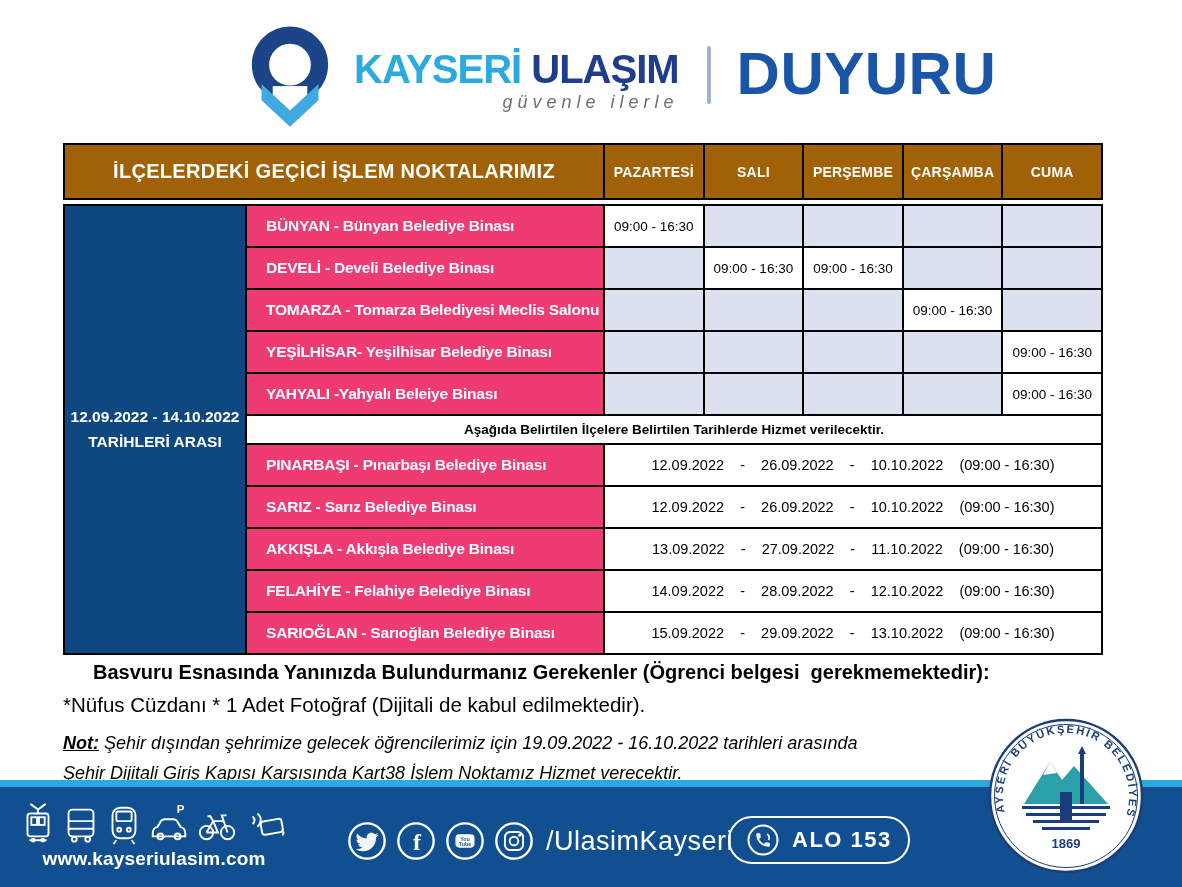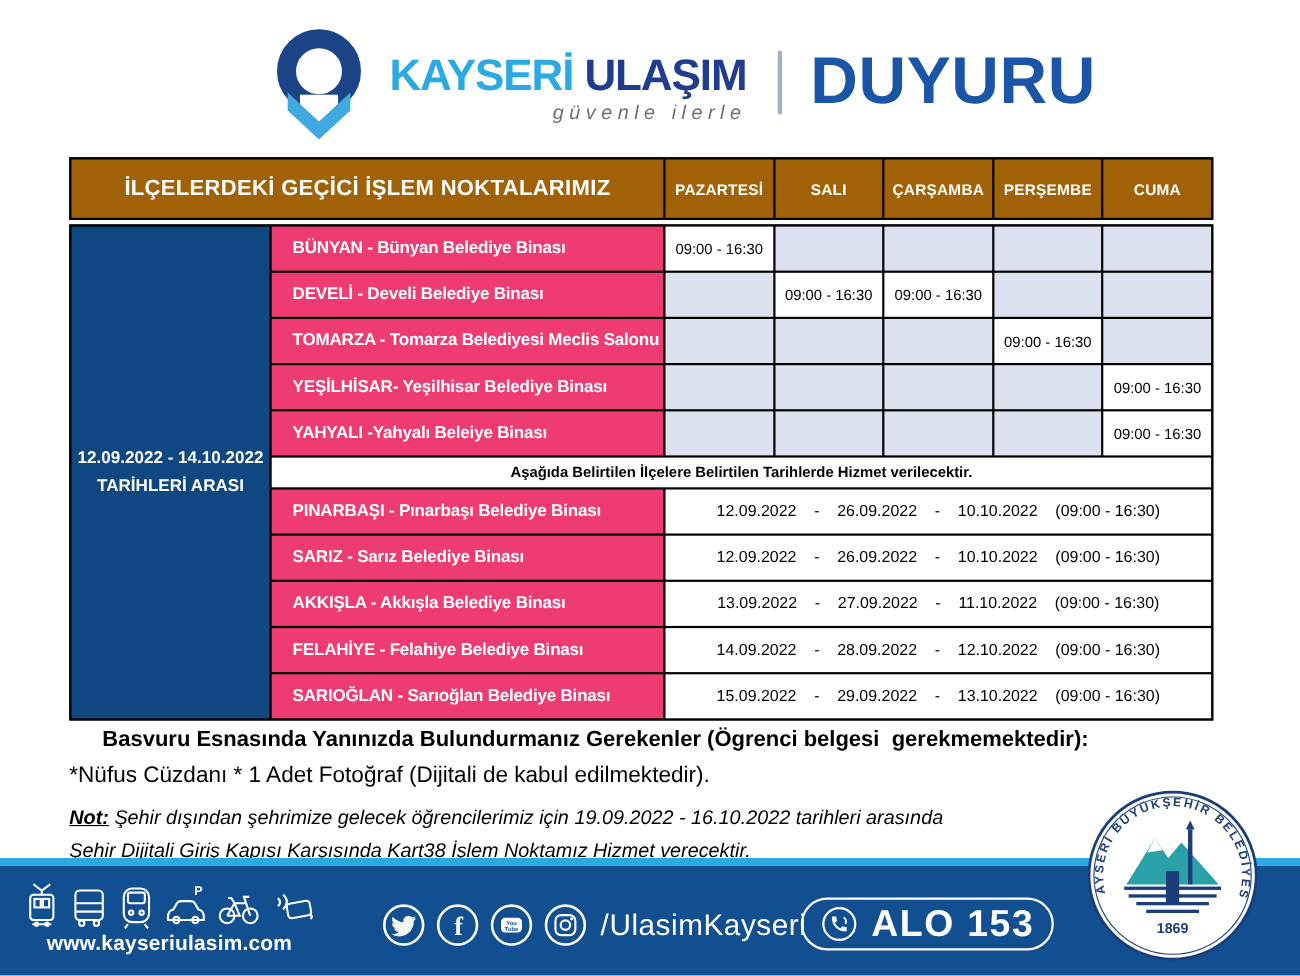--- a/index.html
+++ b/index.html
@@ -62,21 +62,21 @@
   .transport-icons { display:flex; align-items:flex-end; gap:5px; height:44px; }
   .transport-icons svg { display:block; }
   .website { color:#fff; font-weight:700; font-size:19px; letter-spacing:0.2px; margin-top:3px; white-space:nowrap; }
 
   .footer-social { position:absolute; left:346px; top:33px; display:flex; align-items:center; gap:7px; }
   .social-circle { width:42px; height:42px; }
   .handle { color:#fff; font-size:27px; font-weight:400; letter-spacing:0.5px; margin-left:4px; white-space:nowrap; }
 
   .alo-pill { position:absolute; left:728px; top:29px; height:48px; border:2.5px solid #fff; border-radius:26px;
     display:flex; align-items:center; gap:12px; padding:0 16px; }
-  .alo-label { color:#fff; font-size:34px; font-weight:700; letter-spacing:1.5px; white-space:nowrap; }
+  .alo-label { color:#fff; font-size:22px; font-weight:700; letter-spacing:1.5px; white-space:nowrap; }
 
   
   .seal { position:absolute; left:987px; top:717px; width:158px; height:158px; }
 </style>
 </head>
 <body>
 
 <div class="page">
 
   <div class="logo-area">
@@ -94,22 +94,22 @@
     </div>
     <div class="logo-divider"></div>
     <div class="duyuru">DUYURU</div>
   </div>
 
   <div class="table-wrap">
     <div class="tbl-header">
       <div class="tbl-title">İLÇELERDEKİ GEÇİCİ İŞLEM NOKTALARIMIZ</div>
       <div class="day-head">PAZARTESİ</div>
       <div class="day-head">SALI</div>
+      <div class="day-head">PERŞEMBE</div>
       <div class="day-head">ÇARŞAMBA</div>
-      <div class="day-head">PERŞEMBE</div>
       <div class="day-head">CUMA</div>
     </div>
 
     <div class="tbl-body">
       <div class="date-col">
         <div>12.09.2022 - 14.10.2022</div>
         <div>TARİHLERİ ARASI</div>
       </div>
 
       <div class="name-cell">BÜNYAN - Bünyan Belediye Binası</div>

